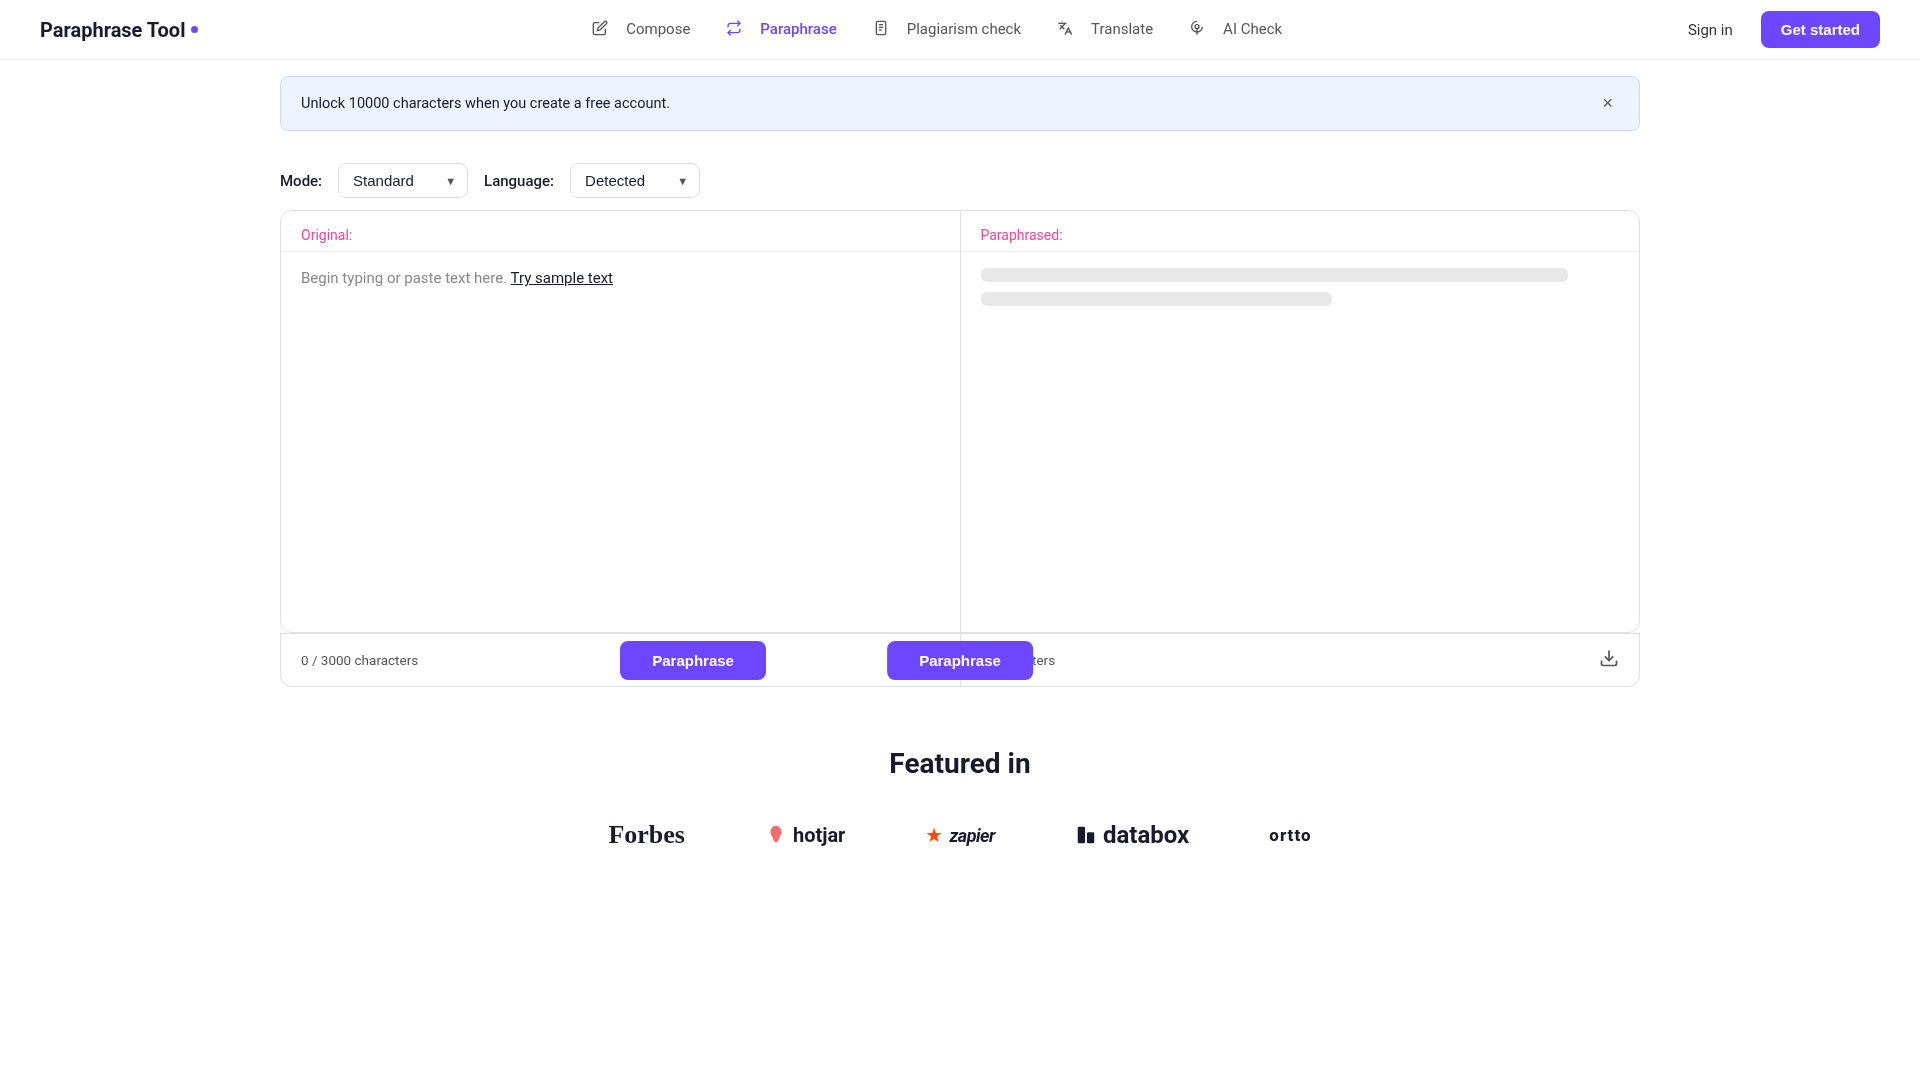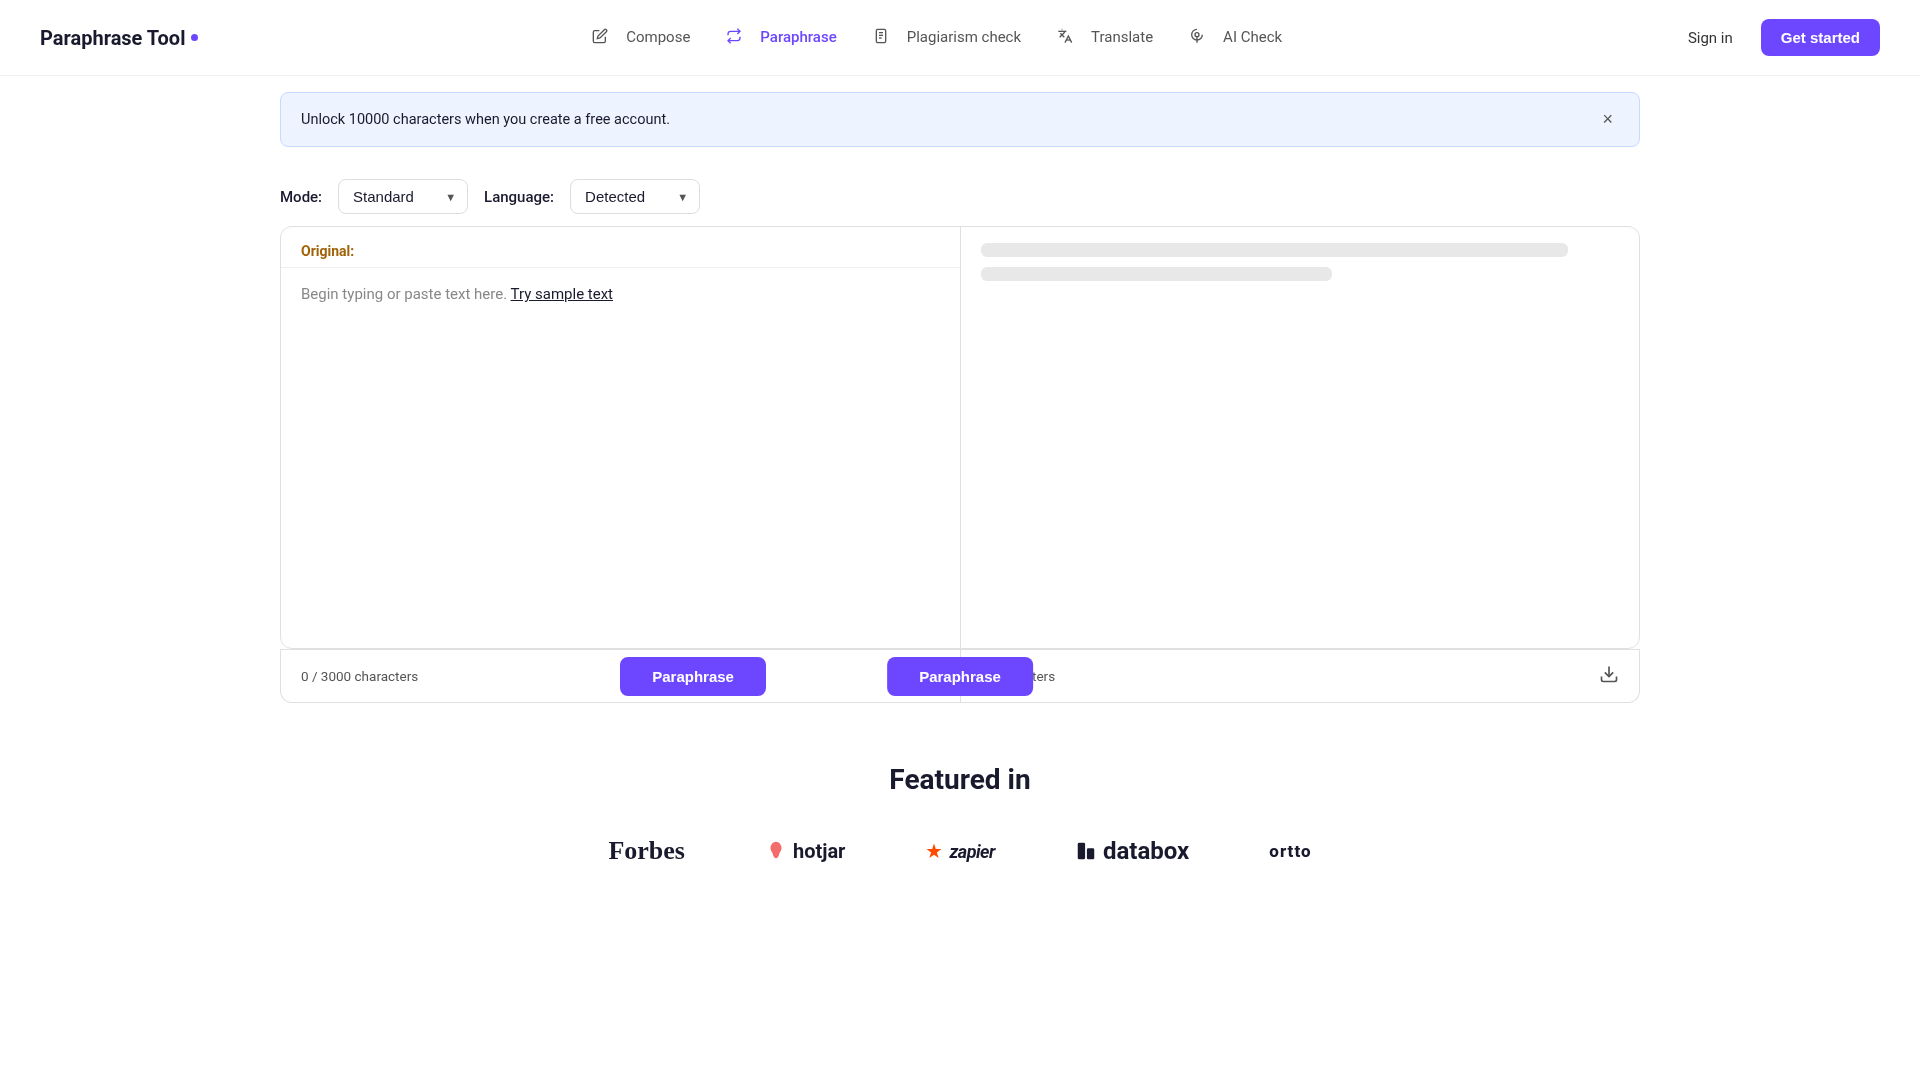--- a/index.html
+++ b/index.html
@@ -4,21 +4,21 @@
   <style>
     * { margin: 0; padding: 0; box-sizing: border-box; }
     body { font-family: -apple-system, BlinkMacSystemFont, 'Segoe UI', Roboto, sans-serif; background: #fff; color: #1a1a2e; }
 
     
     .header {
       display: flex;
       align-items: center;
       justify-content: space-between;
       padding: 0 40px;
-      height: 76px;
+      height: 60px;
       border-bottom: 1px solid #f0f0f0;
     }
     .logo {
       display: flex;
       align-items: center;
       gap: 4px;
       font-size: 20px;
       font-weight: 700;
       color: #1a1a2e;
       text-decoration: none;
@@ -143,22 +143,22 @@
       flex: 1;
       display: flex;
       flex-direction: column;
     }
     .editor-pane:first-child {
       border-right: 1.5px solid #e0e0e0;
     }
     .pane-header {
       padding: 16px 20px 8px;
       font-size: 14px;
-      font-weight: 700;
-      color: #a16207;
+      font-weight: 400;
+      color: #ec4899;
       border-bottom: 1px solid #f0f0f0;
     }
     .pane-body {
       flex: 1;
       padding: 16px 20px;
       min-height: 380px;
     }
     .placeholder-text {
       font-size: 15px;
       color: #888;
@@ -369,20 +369,23 @@
       <span>Original:</span>
     </div>
     <div class="pane-body">
       <span class="placeholder-text">
         <span>Begin typing or paste text here. </span><span class="sample-link">Try sample text</span>
       </span>
     </div>
   </div>
 
   <div class="editor-pane">
+    <div class="pane-header">
+      <span>Paraphrased:</span>
+    </div>
     <div class="pane-body">
       <div class="skeleton-line full"></div>
       <div class="skeleton-line short"></div>
     </div>
   </div>
 </div>
 
 <div class="pane-footer-wrapper" style="margin: 0 280px; border-left: 1.5px solid #e0e0e0; border-right: 1.5px solid #e0e0e0; border-bottom: 1.5px solid #e0e0e0; border-radius: 0 0 12px 12px; overflow: hidden;">
   <div class="left-footer">
     <span class="char-count">0 / 3000 characters</span>

